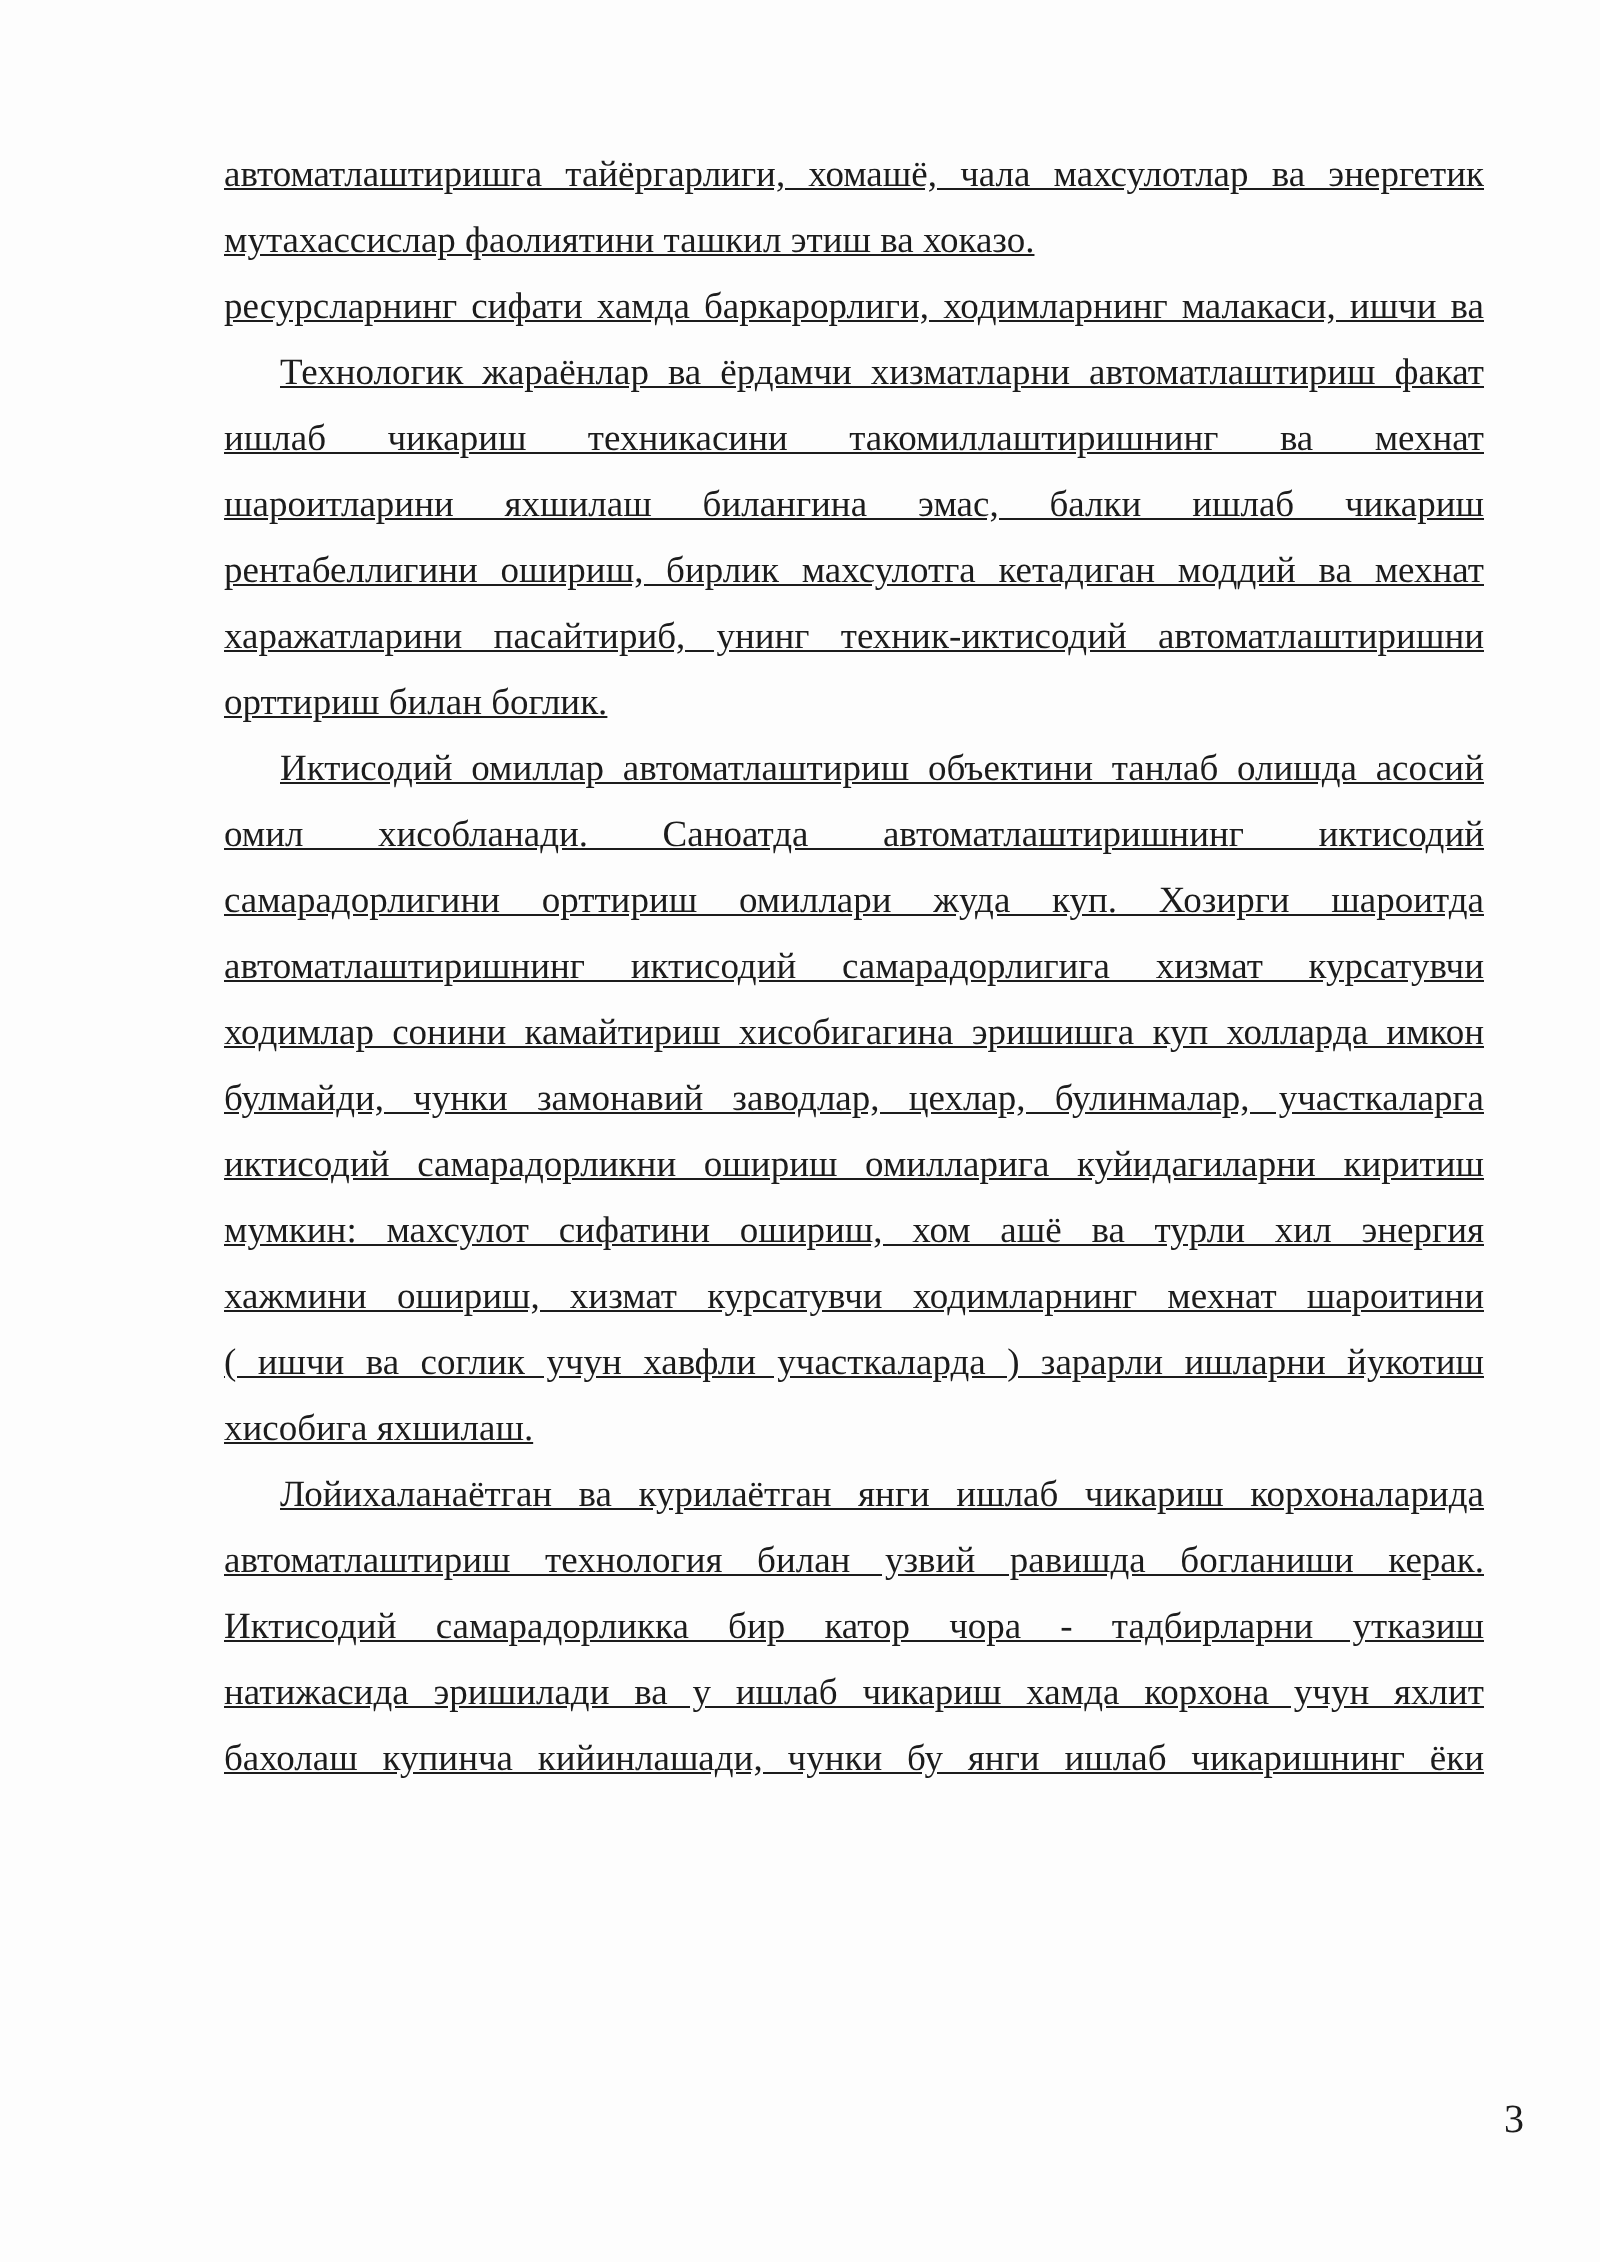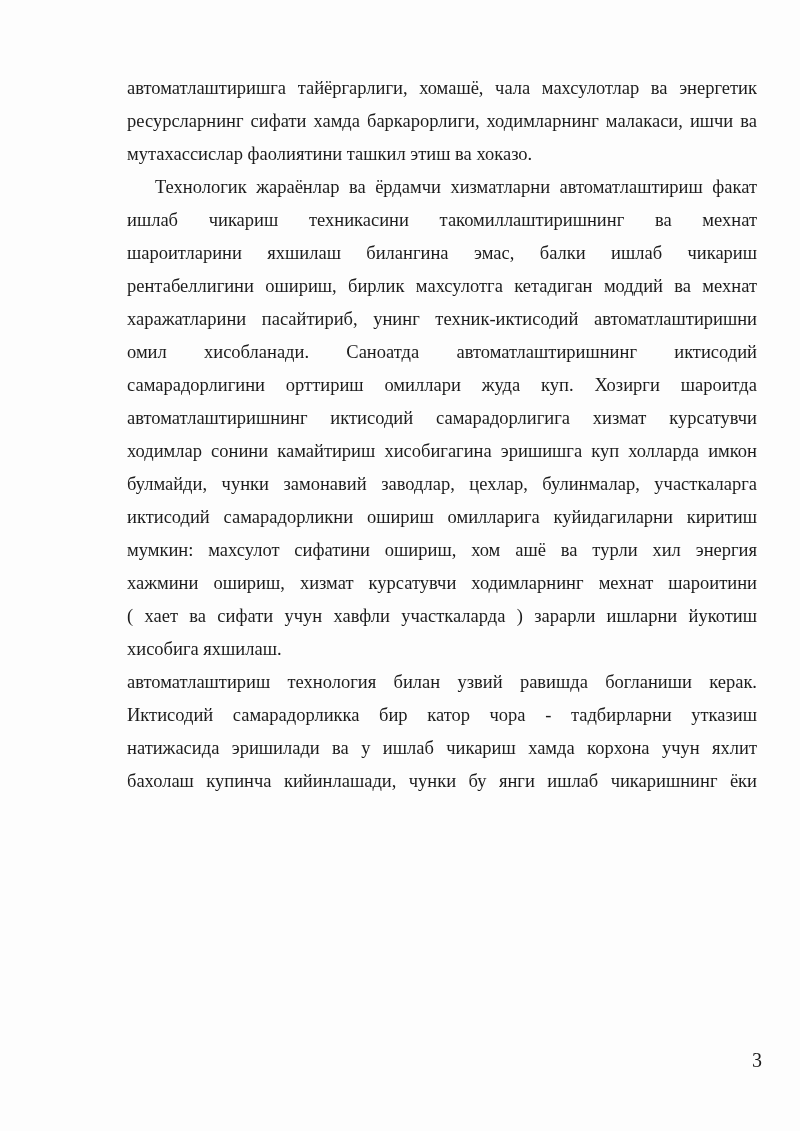--- a/index.html
+++ b/index.html
@@ -11,23 +11,24 @@
     position: relative;
     width: 800px;
     height: 1131px;
     background: #fdfdfd;
     overflow: hidden;
     font-family: "Liberation Serif", "DejaVu Serif", serif;
     color: #1c1c1c;
   }
   .text-block {
     position: absolute;
-    left: 127px;
+    left: 112px;
     top: 72px;
     width: 630px;
+    text-decoration: underline;
   }
   .line {
     font-size: 18.5px;
     line-height: 33px;
     height: 33px;
     text-align: justify;
     text-align-last: justify;
     white-space: normal;
     overflow: hidden;
   }
@@ -46,43 +47,46 @@
     color: #1c1c1c;
   }
 </style>
 </head>
 <body>
 
 <div class="page">
   <div class="text-block">
       <div>
         <div class="line">автоматлаштиришга тайёргарлиги, хомашё, чала махсулотлар ва энергетик</div>
+        <div class="line last">мутахассислар фаолиятини ташкил этиш ва хоказо.</div>
         <div class="line">ресурсларнинг сифати хамда баркарорлиги, ходимларнинг малакаси, ишчи ва</div>
-        <div class="line last">мутахассислар фаолиятини ташкил этиш ва хоказо.</div>
       </div>
       <div>
         <div class="line indent">Технологик жараёнлар ва ёрдамчи хизматларни автоматлаштириш факат</div>
         <div class="line">ишлаб чикариш техникасини такомиллаштиришнинг ва мехнат</div>
         <div class="line">шароитларини яхшилаш билангина эмас, балки ишлаб чикариш</div>
         <div class="line">рентабеллигини ошириш, бирлик махсулотга кетадиган моддий ва мехнат</div>
         <div class="line">харажатларини пасайтириб, унинг техник-иктисодий автоматлаштиришни</div>
+        <div class="line last">орттириш билан боглик.</div>
       </div>
       <div>
+        <div class="line indent">Иктисодий омиллар автоматлаштириш объектини танлаб олишда асосий</div>
         <div class="line">омил хисобланади. Саноатда автоматлаштиришнинг иктисодий</div>
         <div class="line">самарадорлигини орттириш омиллари жуда куп. Хозирги шароитда</div>
         <div class="line">автоматлаштиришнинг иктисодий самарадорлигига хизмат курсатувчи</div>
         <div class="line">ходимлар сонини камайтириш хисобигагина эришишга куп холларда имкон</div>
         <div class="line">булмайди, чунки замонавий заводлар, цехлар, булинмалар, участкаларга</div>
         <div class="line">иктисодий самарадорликни ошириш омилларига куйидагиларни киритиш</div>
         <div class="line">мумкин: махсулот сифатини ошириш, хом ашё ва турли хил энергия</div>
         <div class="line">хажмини ошириш, хизмат курсатувчи ходимларнинг мехнат шароитини</div>
-        <div class="line">( хает ва сифати учун хавфли участкаларда ) зарарли ишларни йукотиш</div>
+        <div class="line">( ишчи ва соглик учун хавфли участкаларда ) зарарли ишларни йукотиш</div>
         <div class="line last">хисобига яхшилаш.</div>
       </div>
       <div>
+        <div class="line indent">Лойихаланаётган ва курилаётган янги ишлаб чикариш корхоналарида</div>
         <div class="line">автоматлаштириш технология билан узвий равишда богланиши керак.</div>
         <div class="line">Иктисодий самарадорликка бир катор чора - тадбирларни утказиш</div>
         <div class="line">натижасида эришилади ва у ишлаб чикариш хамда корхона учун яхлит</div>
         <div class="line">бахолаш купинча кийинлашади, чунки бу янги ишлаб чикаришнинг ёки</div>
       </div>
     </div>
   <div class="page-number">3</div>
 </div>
 
 </body></html>

